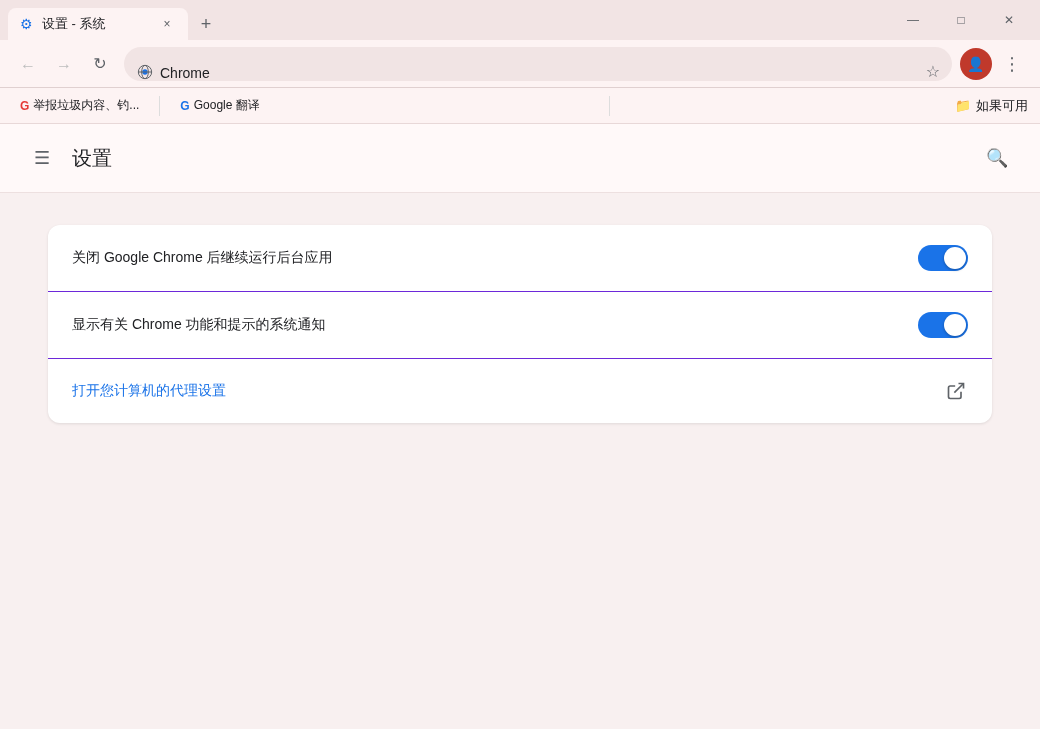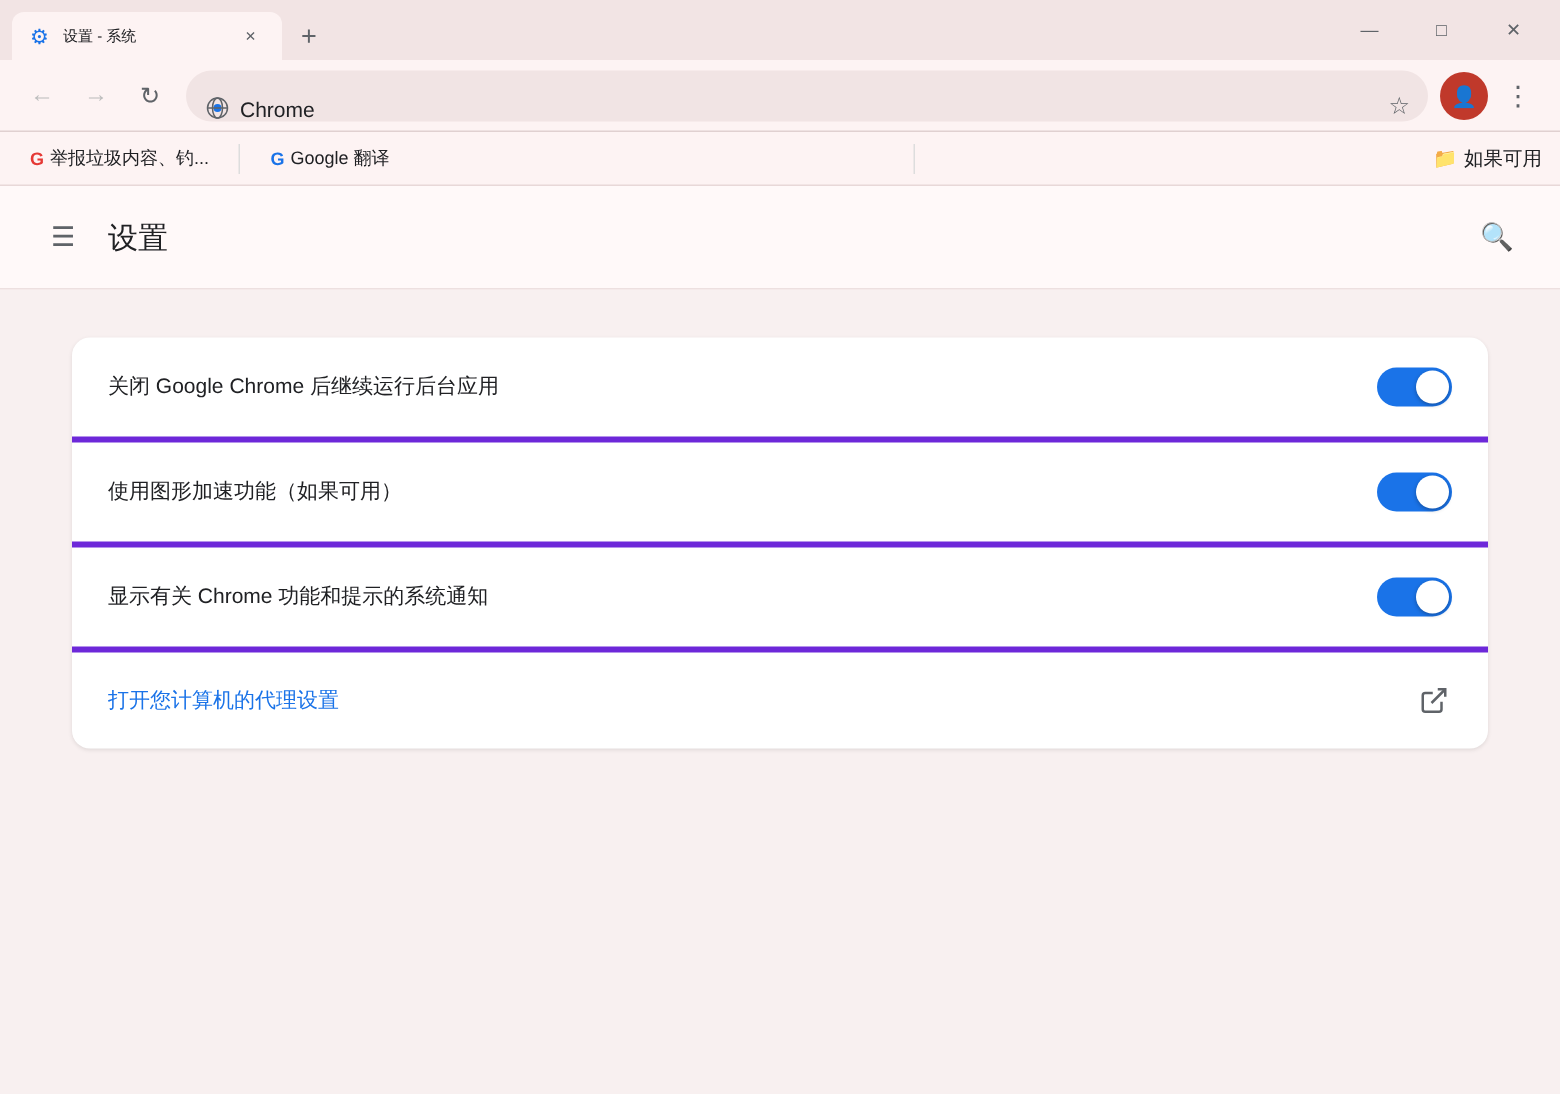--- a/index.html
+++ b/index.html
@@ -38,21 +38,21 @@
       min-width: 180px;
       position: relative;
     }
     .tab-icon {
       width: 16px;
       height: 16px;
       color: #1a73e8;
       font-size: 14px;
     }
     .tab-title {
-      font-size: 10px;
+      font-size: 13px;
       color: #202124;
       flex: 1;
     }
     .tab-close {
       width: 18px;
       height: 18px;
       border-radius: 50%;
       display: flex;
       align-items: center;
       justify-content: center;
@@ -270,21 +270,21 @@
       background: white;
       border-radius: 12px;
       overflow: hidden;
       box-shadow: 0 1px 3px rgba(0,0,0,0.1);
     }
 
     .setting-row {
       display: flex;
       align-items: center;
       padding: 20px 24px;
-      border-bottom: 4px solid #6d28d9;
+      border-bottom: 1px solid #6d28d9;
     }
     .setting-row:last-child {
       border-bottom: none;
       justify-content: center;
     }
     .setting-label {
       flex: 1;
       font-size: 14px;
       color: #202124;
     }
@@ -407,24 +407,20 @@
 
     <div class="settings-content">
 
       <div class="settings-card">
 
         <div class="setting-row">
           <span class="setting-label">关闭 Google Chrome 后继续运行后台应用</span>
           <div class="toggle"></div>
         </div>
 
-        <div class="setting-row">
-          <span class="setting-label">使用图形加速功能（如果可用）</span>
-          <div class="toggle"></div>
-        </div>
 
         <div class="setting-row">
           <span class="setting-label">显示有关 Chrome 功能和提示的系统通知</span>
           <div class="toggle"></div>
         </div>
 
         <div class="setting-row">
           <span class="setting-label link">打开您计算机的代理设置</span>
           <div class="external-link-icon">
             <svg width="20" height="20" viewBox="0 0 24 24" fill="none" stroke="#5f6368" stroke-width="2">

